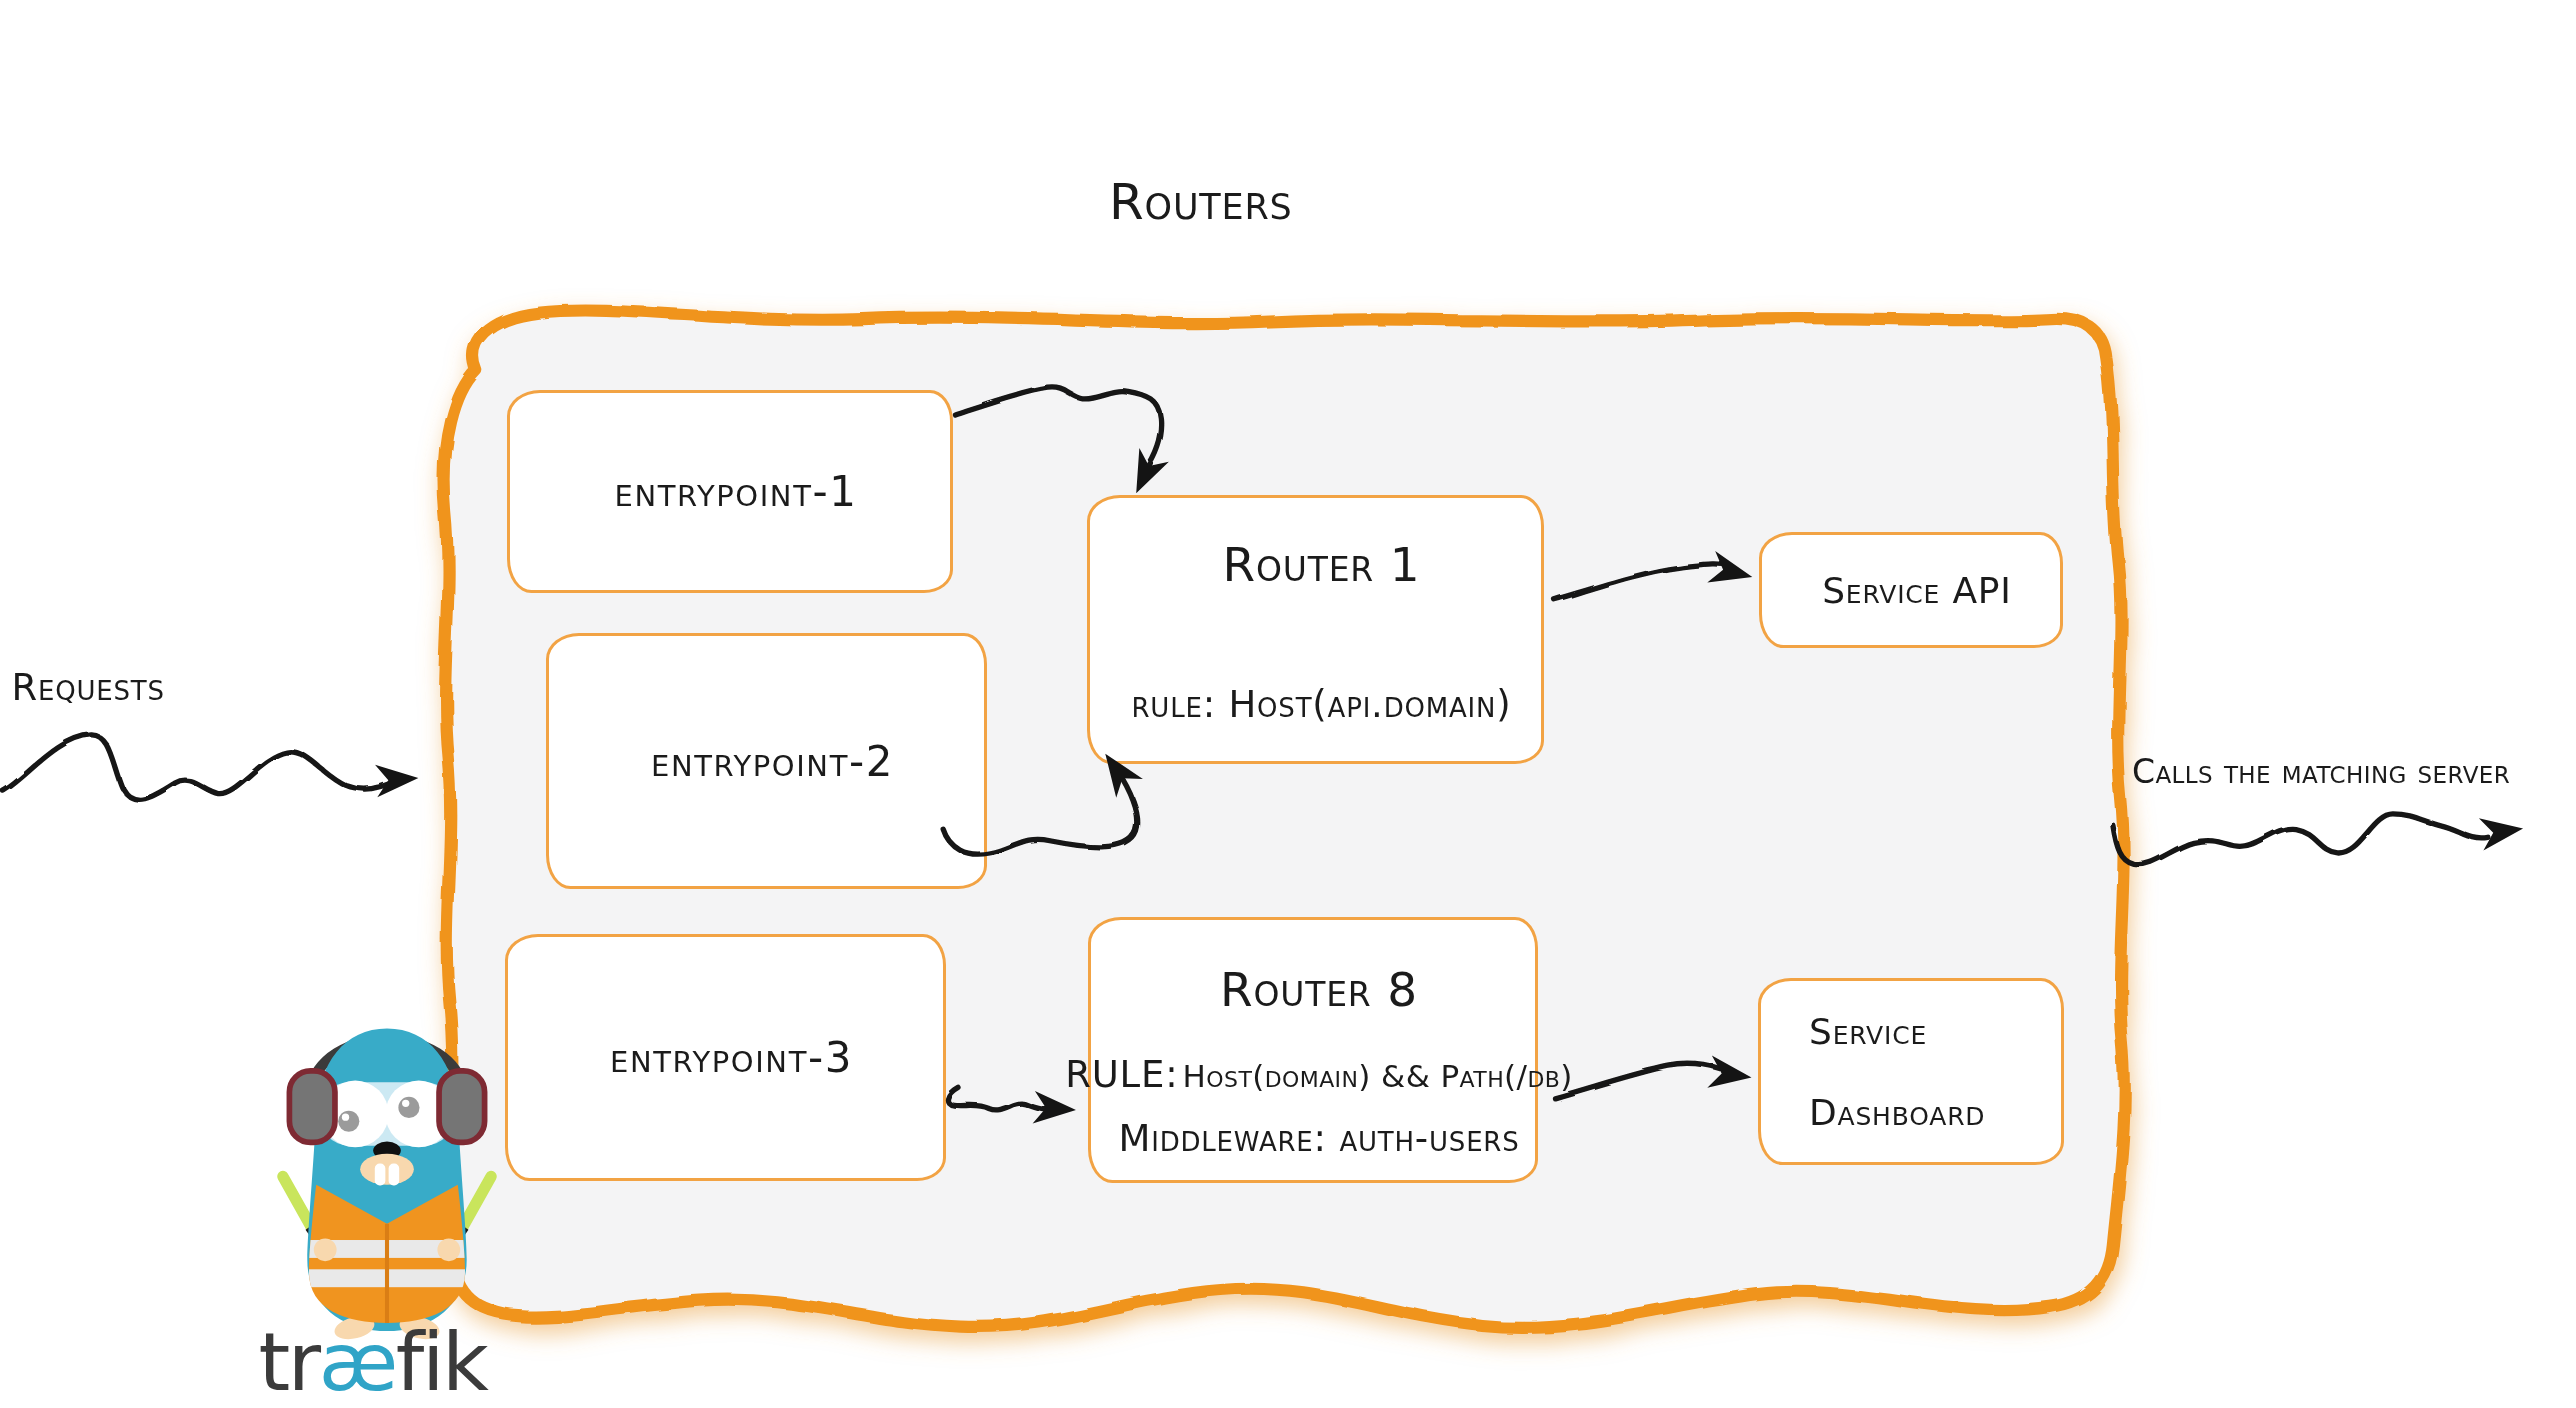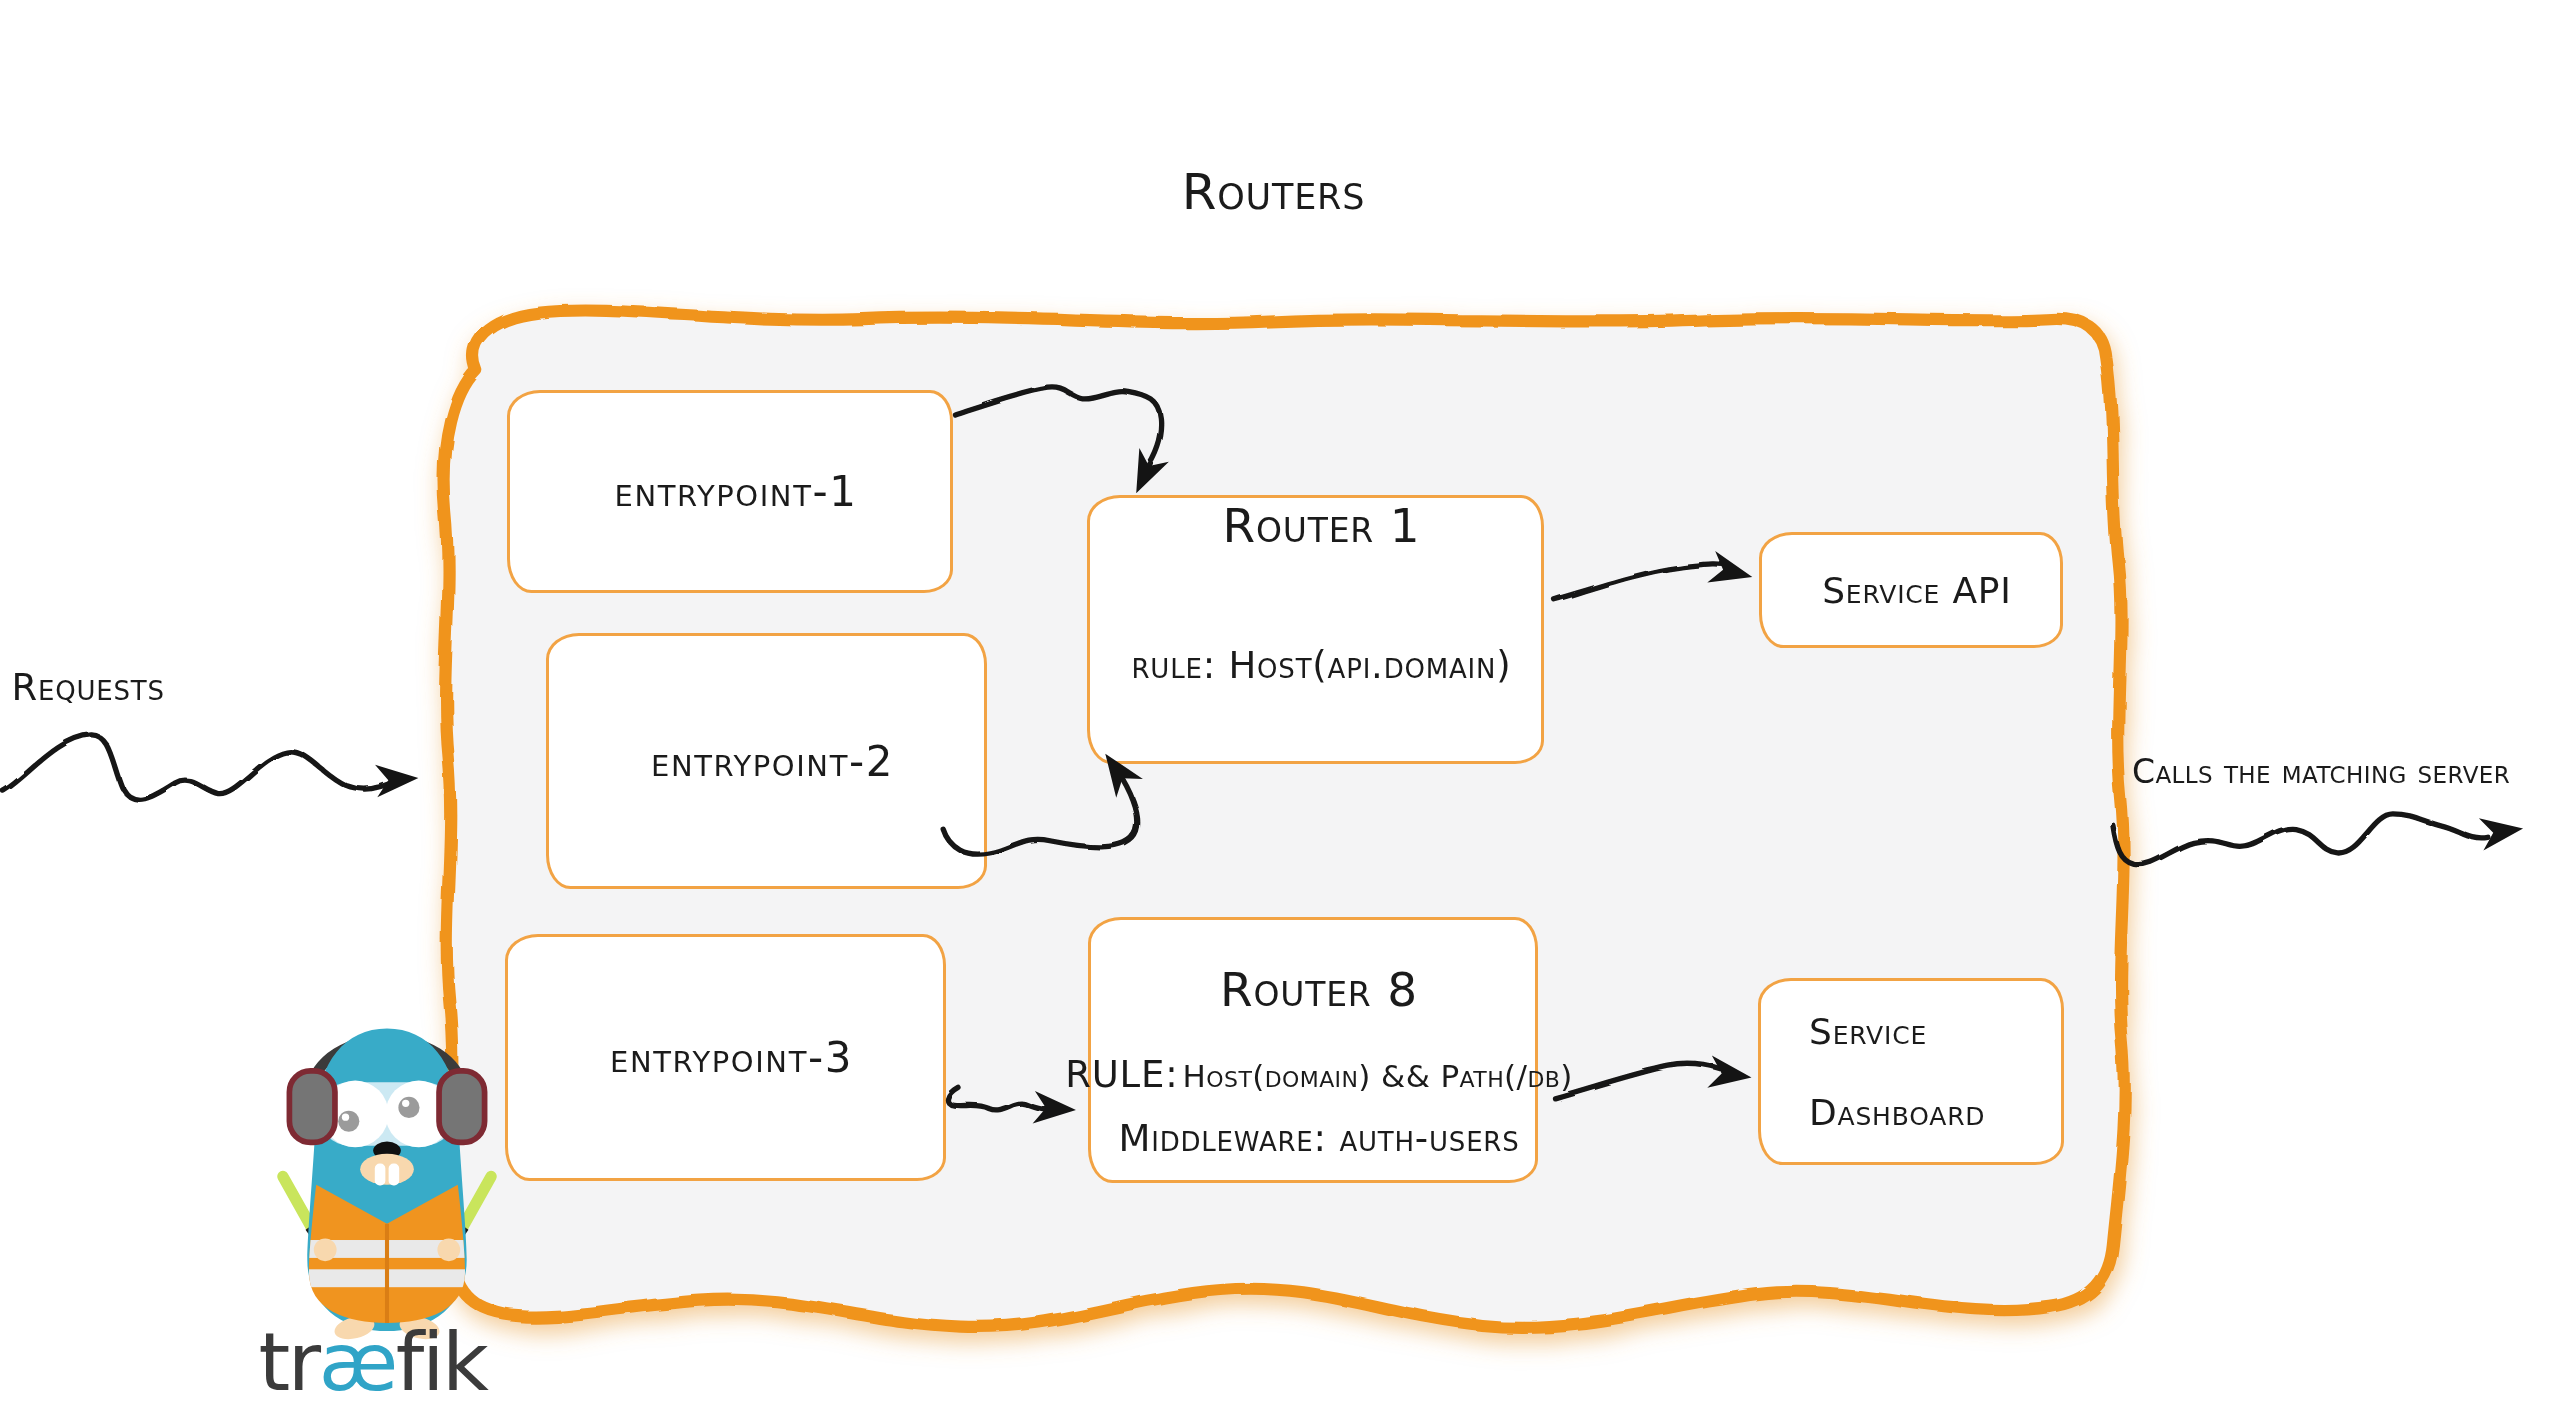--- a/index.html
+++ b/index.html
@@ -13,22 +13,22 @@
   .ep-label{font-size:42px;letter-spacing:1.6px;}
   .router{flex-direction:column;justify-content:flex-start;}
   .router-name{font-size:47px;letter-spacing:0.8px;}
   .rule-line{font-size:37px;letter-spacing:0.8px;}
   .rule-label2{font-size:37px;letter-spacing:0.8px;text-align:center;}
   .rule-value2{font-size:31px;letter-spacing:0.4px;}
   .mw-line{font-size:37px;letter-spacing:0.8px;}
   .svc-label{font-size:36px;letter-spacing:0.8px;}
   .svc-2line{flex-direction:column;align-items:flex-start;padding-left:48px;}
   .svc-2line div{font-size:36px;line-height:81px;letter-spacing:0.8px;}
-  #title{position:absolute;left:1109px;top:163px;width:329px;height:65px;z-index:4;
-         font-size:50px;text-align:center;letter-spacing:0.8px;}
+  #title{position:absolute;left:1109px;top:173px;width:329px;height:65px;z-index:4;
+         font-size:50px;letter-spacing:0.8px;}
   #requests-label{position:absolute;left:11.4px;top:666px;z-index:4;font-size:37px;letter-spacing:0.8px;}
   #calls-label{position:absolute;left:2132px;top:752px;width:444px;z-index:4;
                font-size:33px;letter-spacing:0.4px;white-space:nowrap;}
   #arrow-layer{z-index:5;pointer-events:none;}
   #container-layer{z-index:0;}
   #mascot{position:absolute;left:265px;top:991px;width:244px;height:350px;z-index:8;}
   #wordmark{position:absolute;left:238px;top:1320px;width:269px;z-index:9;text-align:center;
             font-size:81px;font-weight:500;letter-spacing:-2.4px;color:#3B3B3B;line-height:1.05;}
   #wordmark .ae{color:#30A4C7;}
 </style>
@@ -76,21 +76,21 @@
     <span class="sc ep-label">entrypoint-1</span>
   </div>
   <div class="node" style="left:505px;top:633px;width:441px;height:256px;margin-left:41px;">
     <span class="sc ep-label">entrypoint-2</span>
   </div>
   <div class="node" style="left:505px;top:934px;width:441px;height:247px;">
     <span class="sc ep-label">entrypoint-3</span>
   </div>
 
   <div class="node router" style="left:1087px;top:495px;width:457px;height:269px;">
-    <span class="sc router-name" style="text-align:center;">Router 1</span>
+    <span class="sc router-name" style="margin-top:39px;text-align:center;">Router 1</span>
     <span class="sc rule-line" style="margin-top:91px;">rule: Host(api.domain)</span>
   </div>
 
   <div class="node router" style="left:1088px;top:917px;width:450px;height:266px;">
     <span class="sc router-name" style="margin-top:42px;">Router 8</span>
     <span style="margin-top:36px;white-space:nowrap;">
       <span class="rule-label2">RULE:</span>
       <span class="sc rule-value2">Host(domain) &amp;&amp; Path(/db)</span>
     </span>
     <span class="sc mw-line" style="margin-top:21px;">Middleware: auth-users</span>

